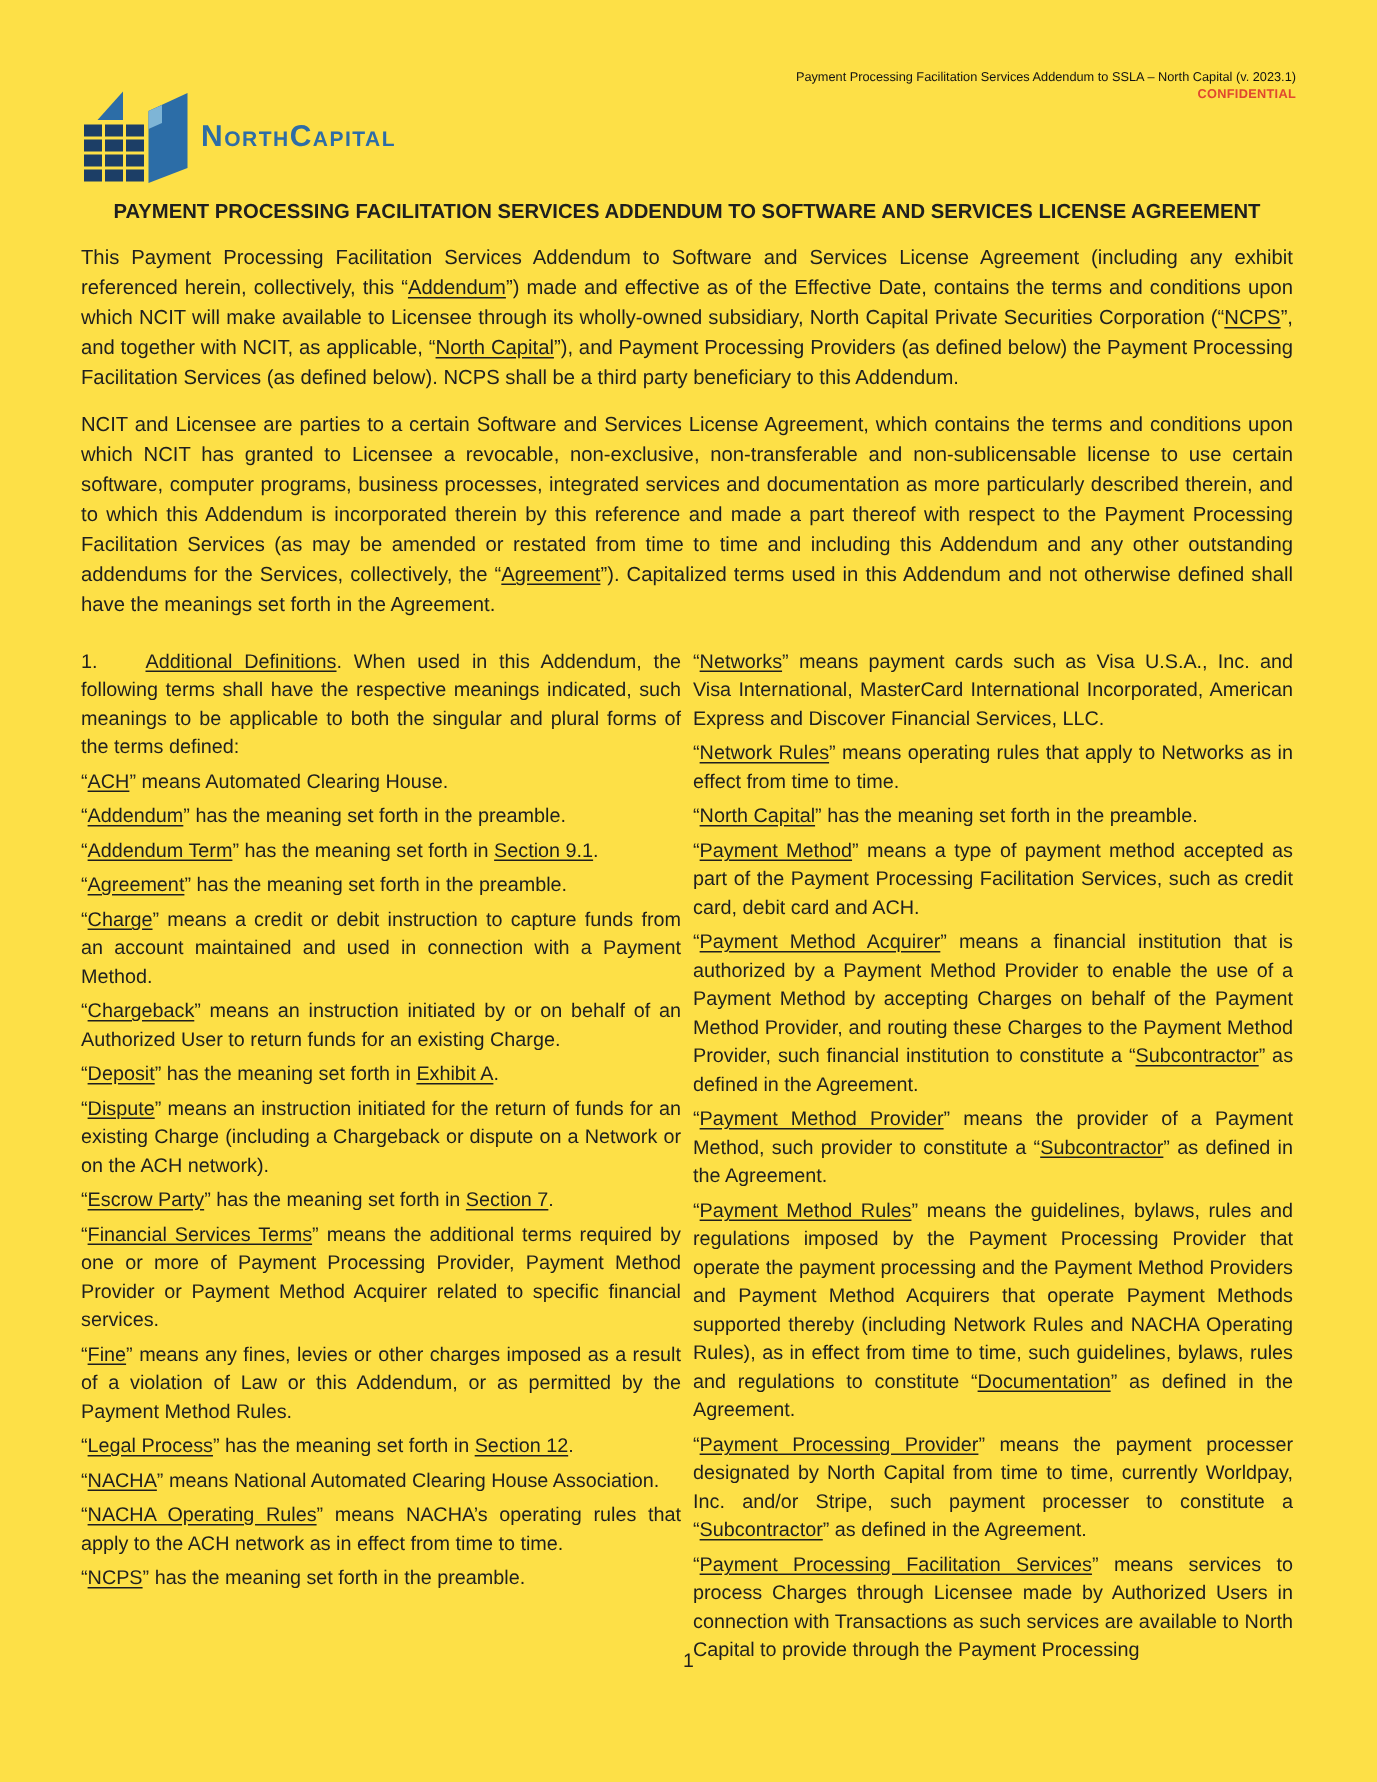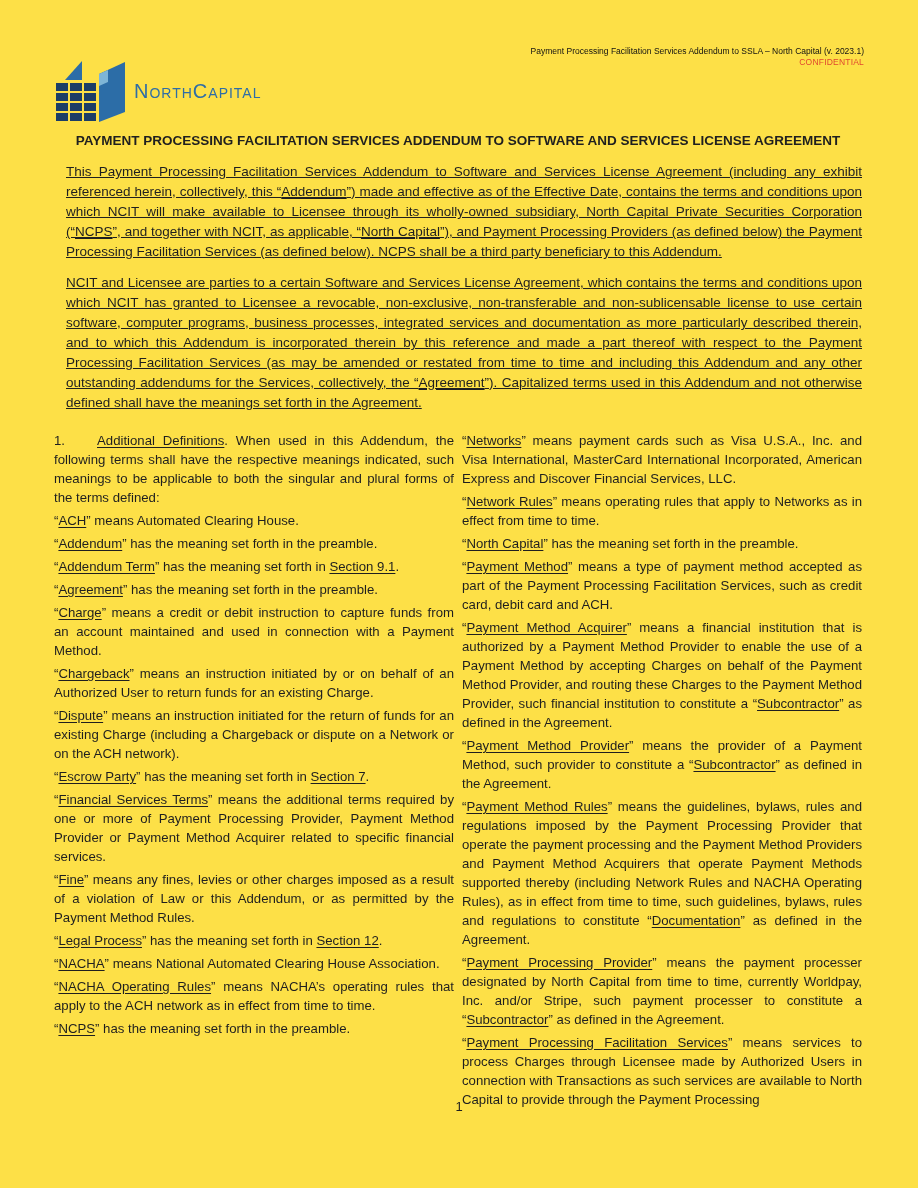--- a/index.html
+++ b/index.html
@@ -9,39 +9,38 @@
     background:#fde047;
     font-family:"Liberation Sans", sans-serif;
     color:#1f1f1f;
     overflow:hidden;
   }
   .header-meta {
     position:absolute; top:46px; right:54px;
     text-align:right; font-size:8.5px; line-height:10.5px;
     color:#111111;
   }
-  .confidential { color:#E0472F; font-weight:normal; letter-spacing:0.2px; }
+  .confidential { color:#E0472F; font-weight:bold; letter-spacing:0.2px; }
 
   .logo { position:absolute; top:60px; left:55px; display:flex; align-items:center; }
   .logo-icon { width:72px; height:62px; display:block; }
   .logo-text {
     font-variant:small-caps;
-    font-size:20px; font-weight:400; letter-spacing:1px;
+    font-size:20px; font-weight:700; letter-spacing:1px;
     color:#2E6DA6; margin-left:7px;
   }
 
   .content { position:absolute; top:132px; left:54px; right:56px; }
   .title {
     font-size:13.5px; font-weight:bold; text-align:center;
     margin:0 0 13px 0; line-height:17px;
   }
   .para {
     font-size:13.5px; line-height:20px; text-align:justify;
-    margin:0 0 11px 12px;
-    text-decoration:underline;
+    margin:0 0 11px 0;
   }
   .columns { display:flex; gap:8px; margin-top:18px; }
   .col { flex:1; min-width:0; }
   .def {
     font-size:13.2px; line-height:19px; text-align:justify;
     margin:0 0 4px 0;
   }
   .u { text-decoration:underline; text-underline-offset:2px; }
   .tab { display:inline-block; width:32px; }
 
@@ -89,20 +88,21 @@
     <p class="para"><span>NCIT and Licensee are parties to a certain Software and Services License Agreement, which contains the terms and conditions upon which NCIT has granted to Licensee a revocable, non-exclusive, non-transferable and non-sublicensable license to use certain software, computer programs, business processes, integrated services and documentation as more particularly described therein, and to which this Addendum is incorporated therein by this reference and made a part thereof with respect to the Payment Processing Facilitation Services (as may be amended or restated from time to time and including this Addendum and any other outstanding addendums for the Services, collectively, the “</span><span class="u">Agreement</span><span>”). Capitalized terms used in this Addendum and not otherwise defined shall have the meanings set forth in the Agreement.</span></p>
     <div class="columns">
       <div class="col">
           <p class="def"><span>1.</span><span class="tab"></span><span class="u">Additional Definitions</span><span>. When used in this Addendum, the following terms shall have the respective meanings indicated, such meanings to be applicable to both the singular and plural forms of the terms defined:</span></p>
           <p class="def"><span>“</span><span class="u">ACH</span><span>” means Automated Clearing House.</span></p>
           <p class="def"><span>“</span><span class="u">Addendum</span><span>” has the meaning set forth in the preamble.</span></p>
           <p class="def"><span>“</span><span class="u">Addendum Term</span><span>” has the meaning set forth in </span><span class="u">Section 9.1</span><span>.</span></p>
           <p class="def"><span>“</span><span class="u">Agreement</span><span>” has the meaning set forth in the preamble.</span></p>
           <p class="def"><span>“</span><span class="u">Charge</span><span>” means a credit or debit instruction to capture funds from an account maintained and used in connection with a Payment Method.</span></p>
           <p class="def"><span>“</span><span class="u">Chargeback</span><span>” means an instruction initiated by or on behalf of an Authorized User to return funds for an existing Charge.</span></p>
+          <p class="def"><span>“</span><span class="u">Deposit</span><span>” has the meaning set forth in </span><span class="u">Exhibit A</span><span>.</span></p>
           <p class="def"><span>“</span><span class="u">Dispute</span><span>” means an instruction initiated for the return of funds for an existing Charge (including a Chargeback or dispute on a Network or on the ACH network).</span></p>
           <p class="def"><span>“</span><span class="u">Escrow Party</span><span>” has the meaning set forth in </span><span class="u">Section 7</span><span>.</span></p>
           <p class="def"><span>“</span><span class="u">Financial Services Terms</span><span>” means the additional terms required by one or more of Payment Processing Provider, Payment Method Provider or Payment Method Acquirer related to specific financial services.</span></p>
           <p class="def"><span>“</span><span class="u">Fine</span><span>” means any fines, levies or other charges imposed as a result of a violation of Law or this Addendum, or as permitted by the Payment Method Rules.</span></p>
           <p class="def"><span>“</span><span class="u">Legal Process</span><span>” has the meaning set forth in </span><span class="u">Section 12</span><span>.</span></p>
           <p class="def"><span>“</span><span class="u">NACHA</span><span>” means National Automated Clearing House Association.</span></p>
           <p class="def"><span>“</span><span class="u">NACHA Operating Rules</span><span>” means NACHA’s operating rules that apply to the ACH network as in effect from time to time.</span></p>
           <p class="def"><span>“</span><span class="u">NCPS</span><span>” has the meaning set forth in the preamble.</span></p>
         </div>
       <div class="col">

